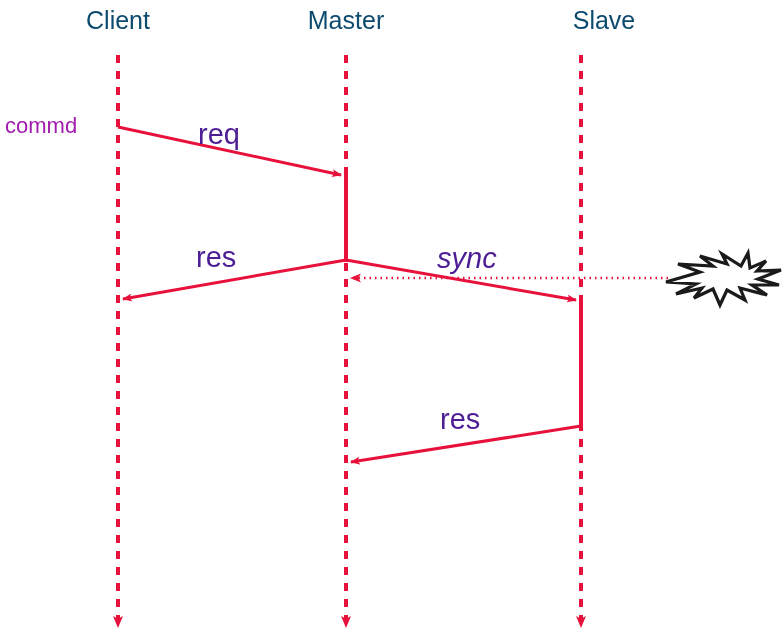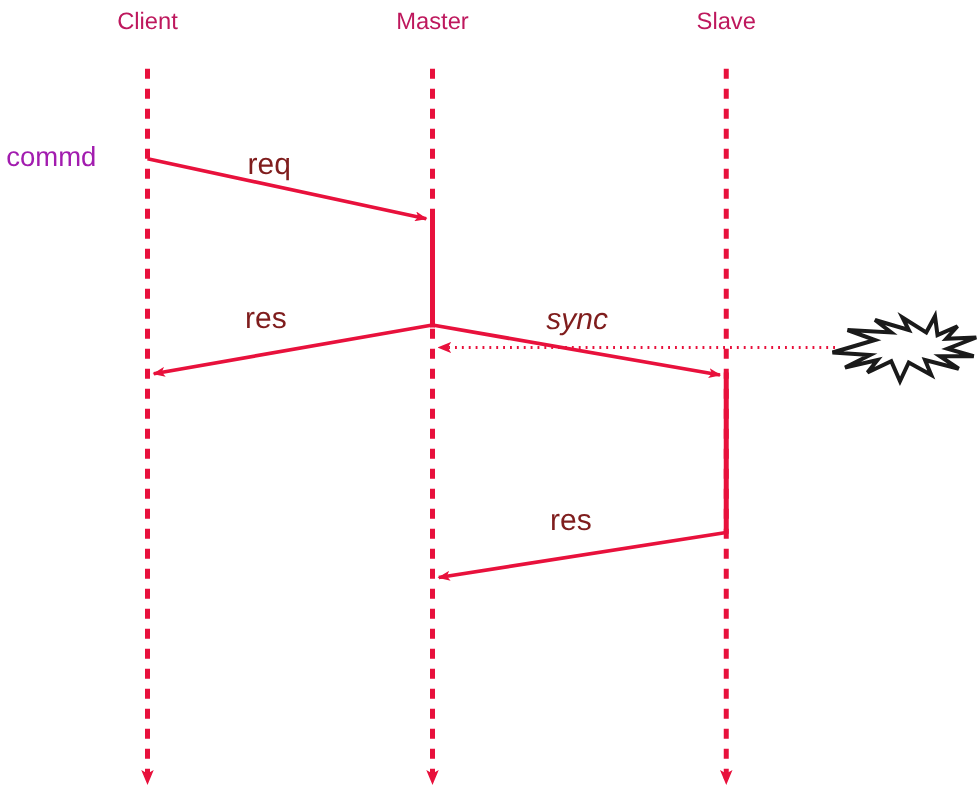--- a/index.html
+++ b/index.html
@@ -19,30 +19,30 @@
   }
   #diagram-svg {
     position: absolute;
     left: 0;
     top: 0;
     width: 782px;
     height: 641px;
   }
   .actor-label {
     position: absolute;
-    font-size: 19px;
-    color: #be185d;
+    font-size: 25px;
+    color: #0c4a6e;
     white-space: nowrap;
     text-align: center;
     line-height: 1;
   }
   .msg-label {
     position: absolute;
-    font-size: 24px;
-    color: #7f1d1d;
+    font-size: 29px;
+    color: #4c1d95;
     white-space: nowrap;
     line-height: 1;
   }
   .note-label {
     position: absolute;
     font-size: 22px;
     color: #a21caf;
     white-space: nowrap;
     line-height: 1;
   }
@@ -105,21 +105,21 @@
     <g>
       <path d="M666,282 L700,272 L678,264 L713,266 L700,256 L727,264 L722,254
                L741,266 L748,253 L750,268 L766,261 L757,271 L781,270 L758,279
                L779,285 L752,285 L767,295 L740,288 L745,300 L727,290 L720,305
                L713,289 L694,298 L702,288 L676,294 L696,284 Z" fill="#FFFFFF" stroke="#1A1A1A" stroke-width="3.2" stroke-linejoin="miter"></path>
     </g>
   </svg>
 
   <div class="actor-label" style="left:68px; top:8px; width:100px;">Client</div>
   <div class="actor-label" style="left:293px; top:8px; width:106px;">Master</div>
-  <div class="actor-label" style="left:533px; top:8px; width:96px;">Slave</div>
+  <div class="actor-label" style="left:556px; top:8px; width:96px;">Slave</div>
 
   <div class="note-label" style="left:5px; top:115px;">commd</div>
 
   <div class="msg-label" style="left:198px; top:120px;">req</div>
   <div class="msg-label" style="left:196px; top:243px;">res</div>
   <div class="msg-label" style="left:437px; top:244px;font-style:italic;">sync</div>
   <div class="msg-label" style="left:440px; top:405px;">res</div>
 
 </div>
 

